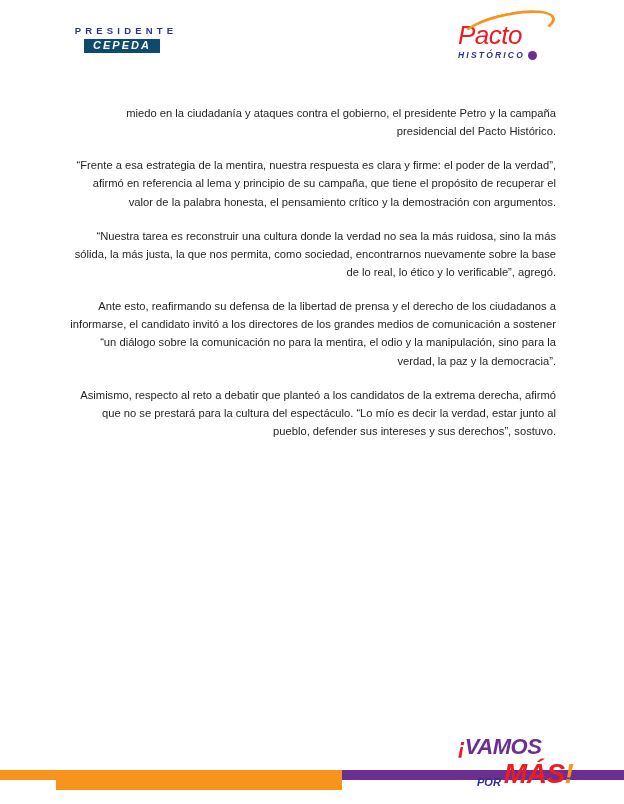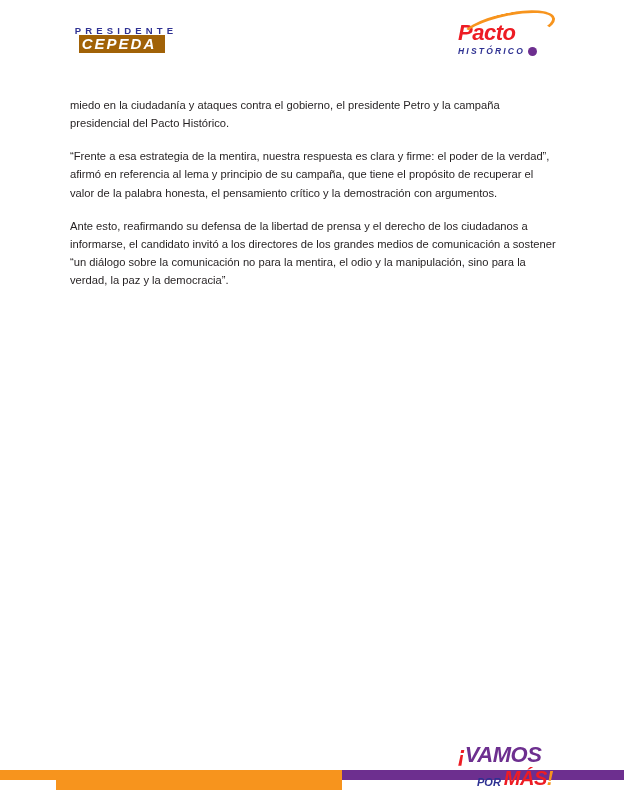--- a/index.html
+++ b/index.html
@@ -55,45 +55,45 @@
     position: absolute;
     right: 6px;
     top: 2px;
     width: 13px;
     height: 5px;
     background: #f7941d;
     transform: skewX(-18deg);
   }
   .logo-left .cepeda {
     display: inline-block;
-    background: #a16207;
+    background: #0c4a6e;
     color: #ffffff;
-    font-size: 15px;
+    font-size: 11px;
     font-weight: bold;
     font-style: italic;
     letter-spacing: 2px;
-    padding: 1px 9px 2px 3px;
+    padding: 1px 9px 2px 9px;
     margin-top: -2px;
   }
 
   .logo-right {
     position: absolute;
     right: 56px;
     top: 22px;
     width: 110px;
     text-align: left;
     line-height: 1;
   }
   .logo-right .pacto-row {
     position: relative;
     display: block;
   }
   .logo-right .pacto {
-    font-size: 22px;
-    font-weight: bold;
+    font-size: 26px;
+    font-weight: normal;
     font-style: italic;
     color: #ed1c24;
     letter-spacing: -0.5px;
     display: inline-block;
   }
   .logo-right .swoosh {
     position: absolute;
     left: 2px;
     top: -9px;
     width: 96px;
@@ -126,24 +126,24 @@
   }
 
   
   .doc-body {
     position: absolute;
     left: 70px;
     top: 88px;
     width: 486px;
   }
   .doc-body p {
-    margin: 8px 0 15px 0;
+    margin: 16px 0 15px 0;
     font-size: 11.2px;
     line-height: 1.62;
-    text-align: left;
+    text-align: right;
     color: #231f20;
   }
   .doc-body p:last-child { margin-bottom: 0; }
 
   
   .page-footer {
     position: absolute;
     left: 0;
     bottom: 0;
     width: 624px;
@@ -193,21 +193,21 @@
     margin-top: 2px;
     margin-left: 19px;
   }
   .footer-logo .por {
     font-size: 11px;
     font-weight: bold;
     font-style: italic;
     color: #2e3192;
   }
   .footer-logo .mas {
-    font-size: 20px;
+    font-size: 28px;
     font-weight: bold;
     font-style: italic;
     color: #ed1c24;
     letter-spacing: -0.5px;
   }
   .footer-logo .mas .accent2 {
     color: #f7941d;
   }
 </style>
 </head>
@@ -229,21 +229,23 @@
       <span class="historico">HISTÓRICO</span>
       <span class="dot"></span>
     </div>
   </div>
 
 </div>
 
 <div class="doc-body">
   <p>miedo en la ciudadanía y ataques contra el gobierno, el presidente Petro y la campaña presidencial del Pacto Histórico.</p>
   <p>“Frente a esa estrategia de la mentira, nuestra respuesta es clara y firme: el poder de la verdad”, afirmó en referencia al lema y principio de su campaña, que tiene el propósito de recuperar el valor de la palabra honesta, el pensamiento crítico y la demostración con argumentos.</p>
+  <p>“Nuestra tarea es reconstruir una cultura donde la verdad no sea la más ruidosa, sino la más sólida, la más justa, la que nos permita, como sociedad, encontrarnos nuevamente sobre la base de lo real, lo ético y lo verificable”, agregó.</p>
   <p>Ante esto, reafirmando su defensa de la libertad de prensa y el derecho de los ciudadanos a informarse, el candidato invitó a los directores de los grandes medios de comunicación a sostener “un diálogo sobre la comunicación no para la mentira, el odio y la manipulación, sino para la verdad, la paz y la democracia”.</p>
+  <p>Asimismo, respecto al reto a debatir que planteó a los candidatos de la extrema derecha, afirmó que no se prestará para la cultura del espectáculo. “Lo mío es decir la verdad, estar junto al pueblo, defender sus intereses y sus derechos”, sostuvo.</p>
 </div>
 
 <div class="page-footer">
   <div class="footer-bars">
     <div class="bar-orange"></div>
     <div class="bar-purple"></div>
   </div>
   <div class="bar-orange-2"></div>
 
   <div class="footer-logo">

